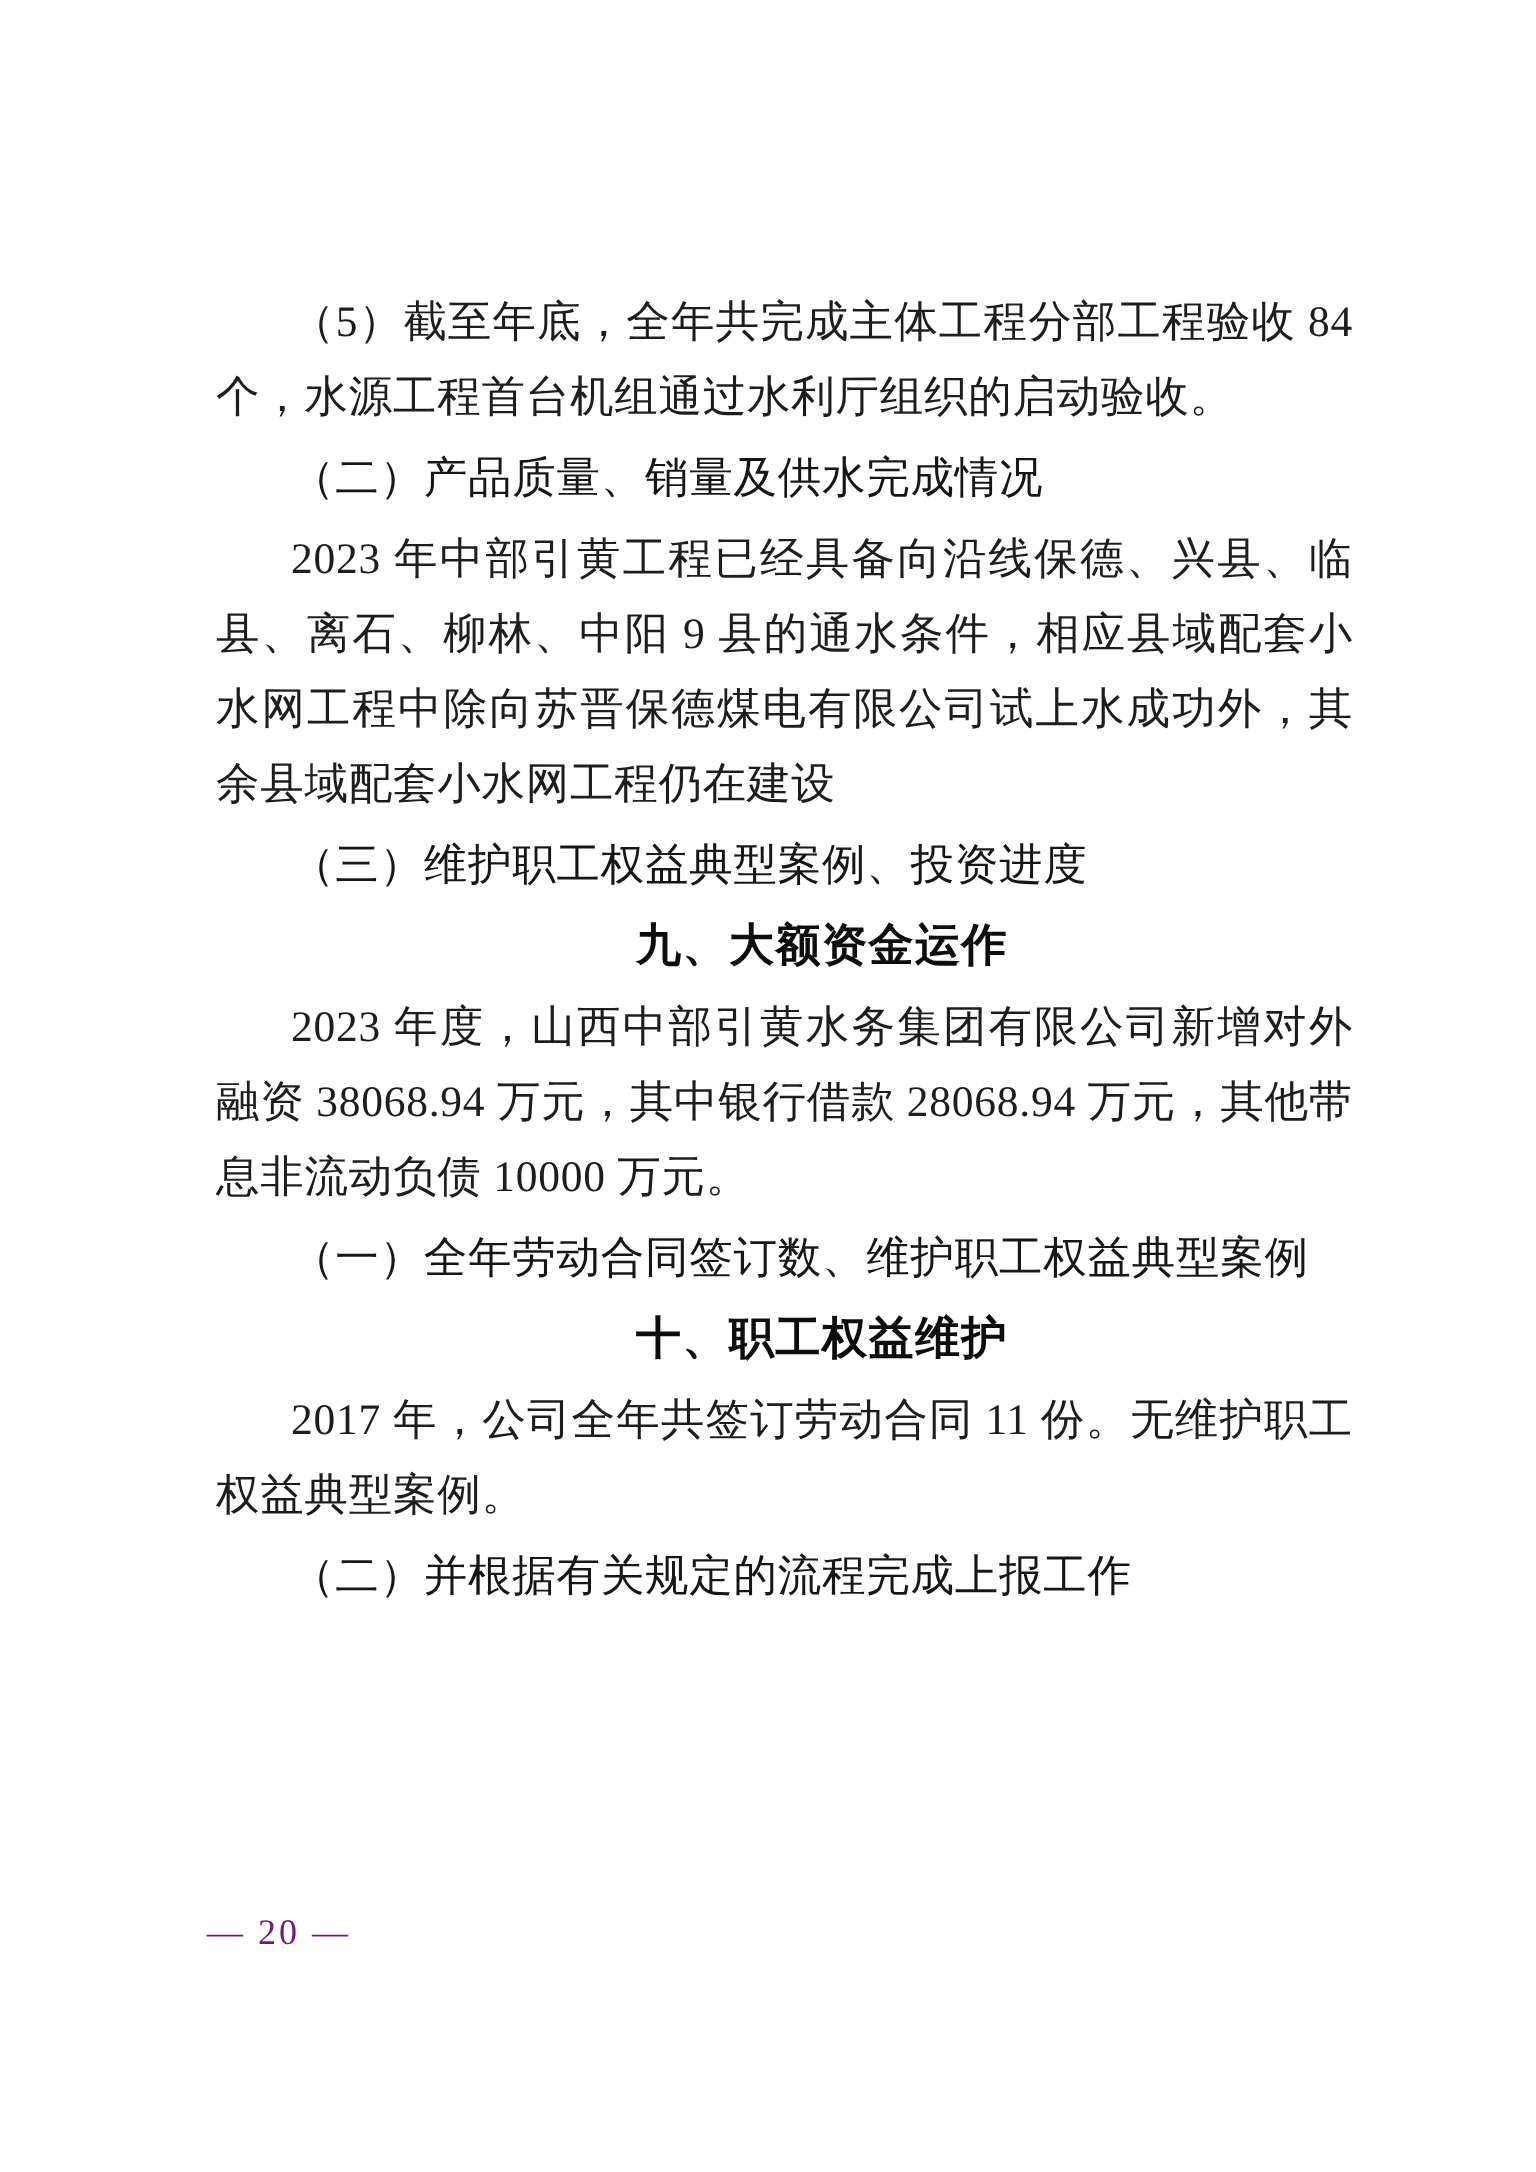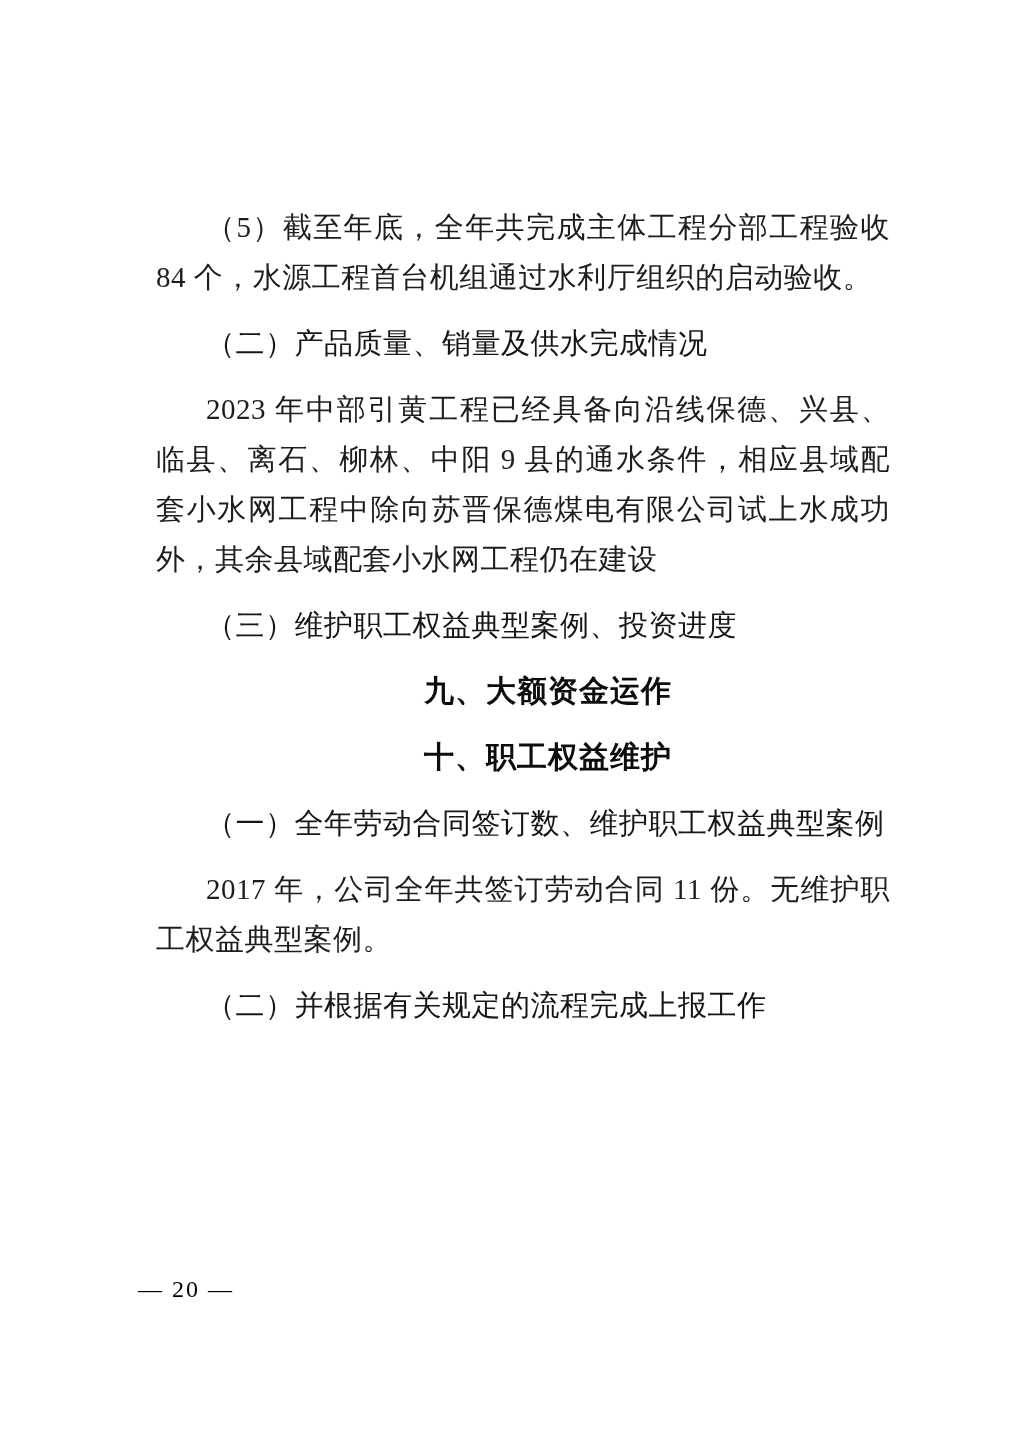--- a/index.html
+++ b/index.html
@@ -14,21 +14,21 @@
     background: #ffffff;
     overflow: hidden;
   }
   .content {
     position: absolute;
     left: 140px;
     top: 186px;
     width: 766px;
   }
   .para {
-    margin: 16px;
+    margin: 4px;
     font-family: "Liberation Serif", "DejaVu Serif", serif;
     font-size: 29px;
     line-height: 50px;
     color: #1d1d1d;
     text-align: justify;
     text-justify: inter-ideograph;
     text-indent: 50px;
     letter-spacing: 0.5px;
   }
   .para.sub {
@@ -43,33 +43,34 @@
     text-align: center;
     letter-spacing: 1px;
   }
   .pageno {
     position: absolute;
     left: 138px;
     top: 1274px;
     font-family: "Liberation Serif", "DejaVu Serif", serif;
     font-size: 24px;
     line-height: 30px;
-    color: #000000;
+    color: #701a75;
     letter-spacing: 2px;
   }
 </style>
 </head>
 <body>
 
 <div class="page">
   <div class="content">
     <p class="para body">（5）截至年底，全年共完成主体工程分部工程验收 84 个，水源工程首台机组通过水利厅组织的启动验收。</p>
     <p class="para sub">（二）产品质量、销量及供水完成情况</p>
     <p class="para body">2023 年中部引黄工程已经具备向沿线保德、兴县、临县、离石、柳林、中阳 9 县的通水条件，相应县域配套小水网工程中除向苏晋保德煤电有限公司试上水成功外，其余县域配套小水网工程仍在建设</p>
     <p class="para sub">（三）维护职工权益典型案例、投资进度</p>
     <p class="para head">九、大额资金运作</p>
+    <p class="para body">2023 年度，山西中部引黄水务集团有限公司新增对外融资 38068.94 万元，其中银行借款 28068.94 万元，其他带息非流动负债 10000 万元。</p>
+    <p class="para sub">（一）全年劳动合同签订数、维护职工权益典型案例</p>
     <p class="para head">十、职工权益维护</p>
-    <p class="para sub">（一）全年劳动合同签订数、维护职工权益典型案例</p>
     <p class="para body">2017 年，公司全年共签订劳动合同 11 份。无维护职工权益典型案例。</p>
     <p class="para sub">（二）并根据有关规定的流程完成上报工作</p>
   </div>
   <div class="pageno">— 20 —</div>
 </div>
 
 </body></html>

